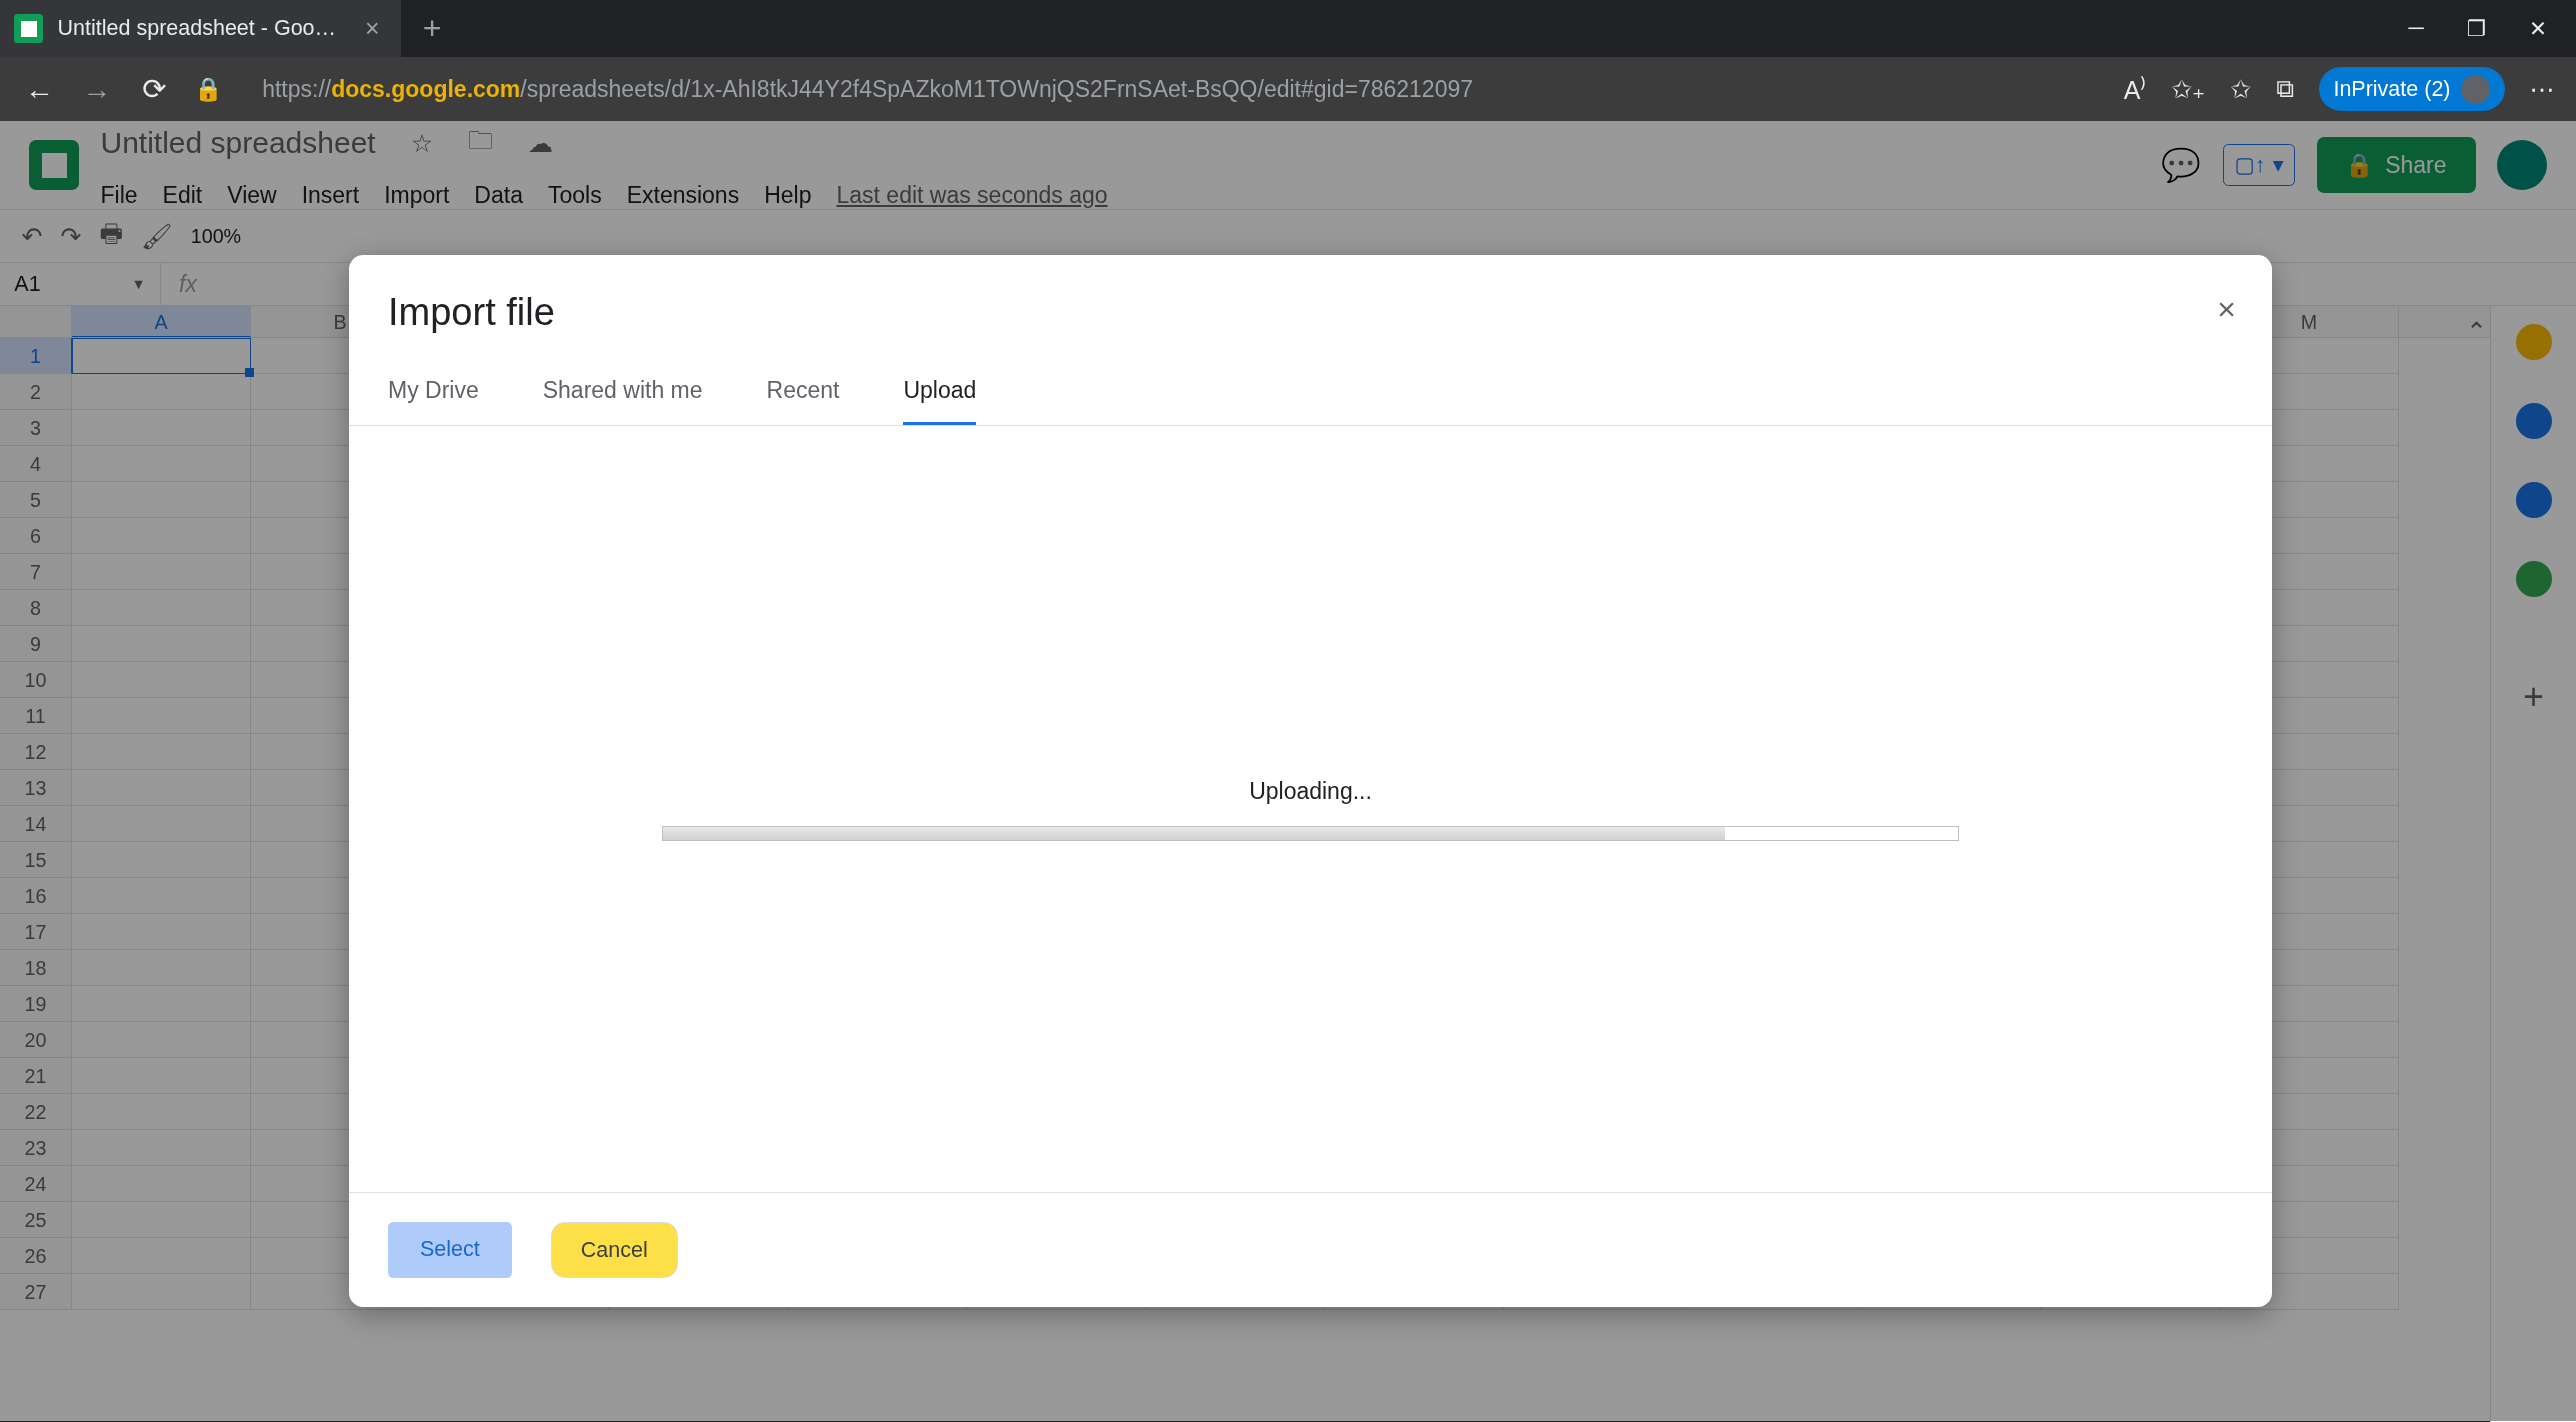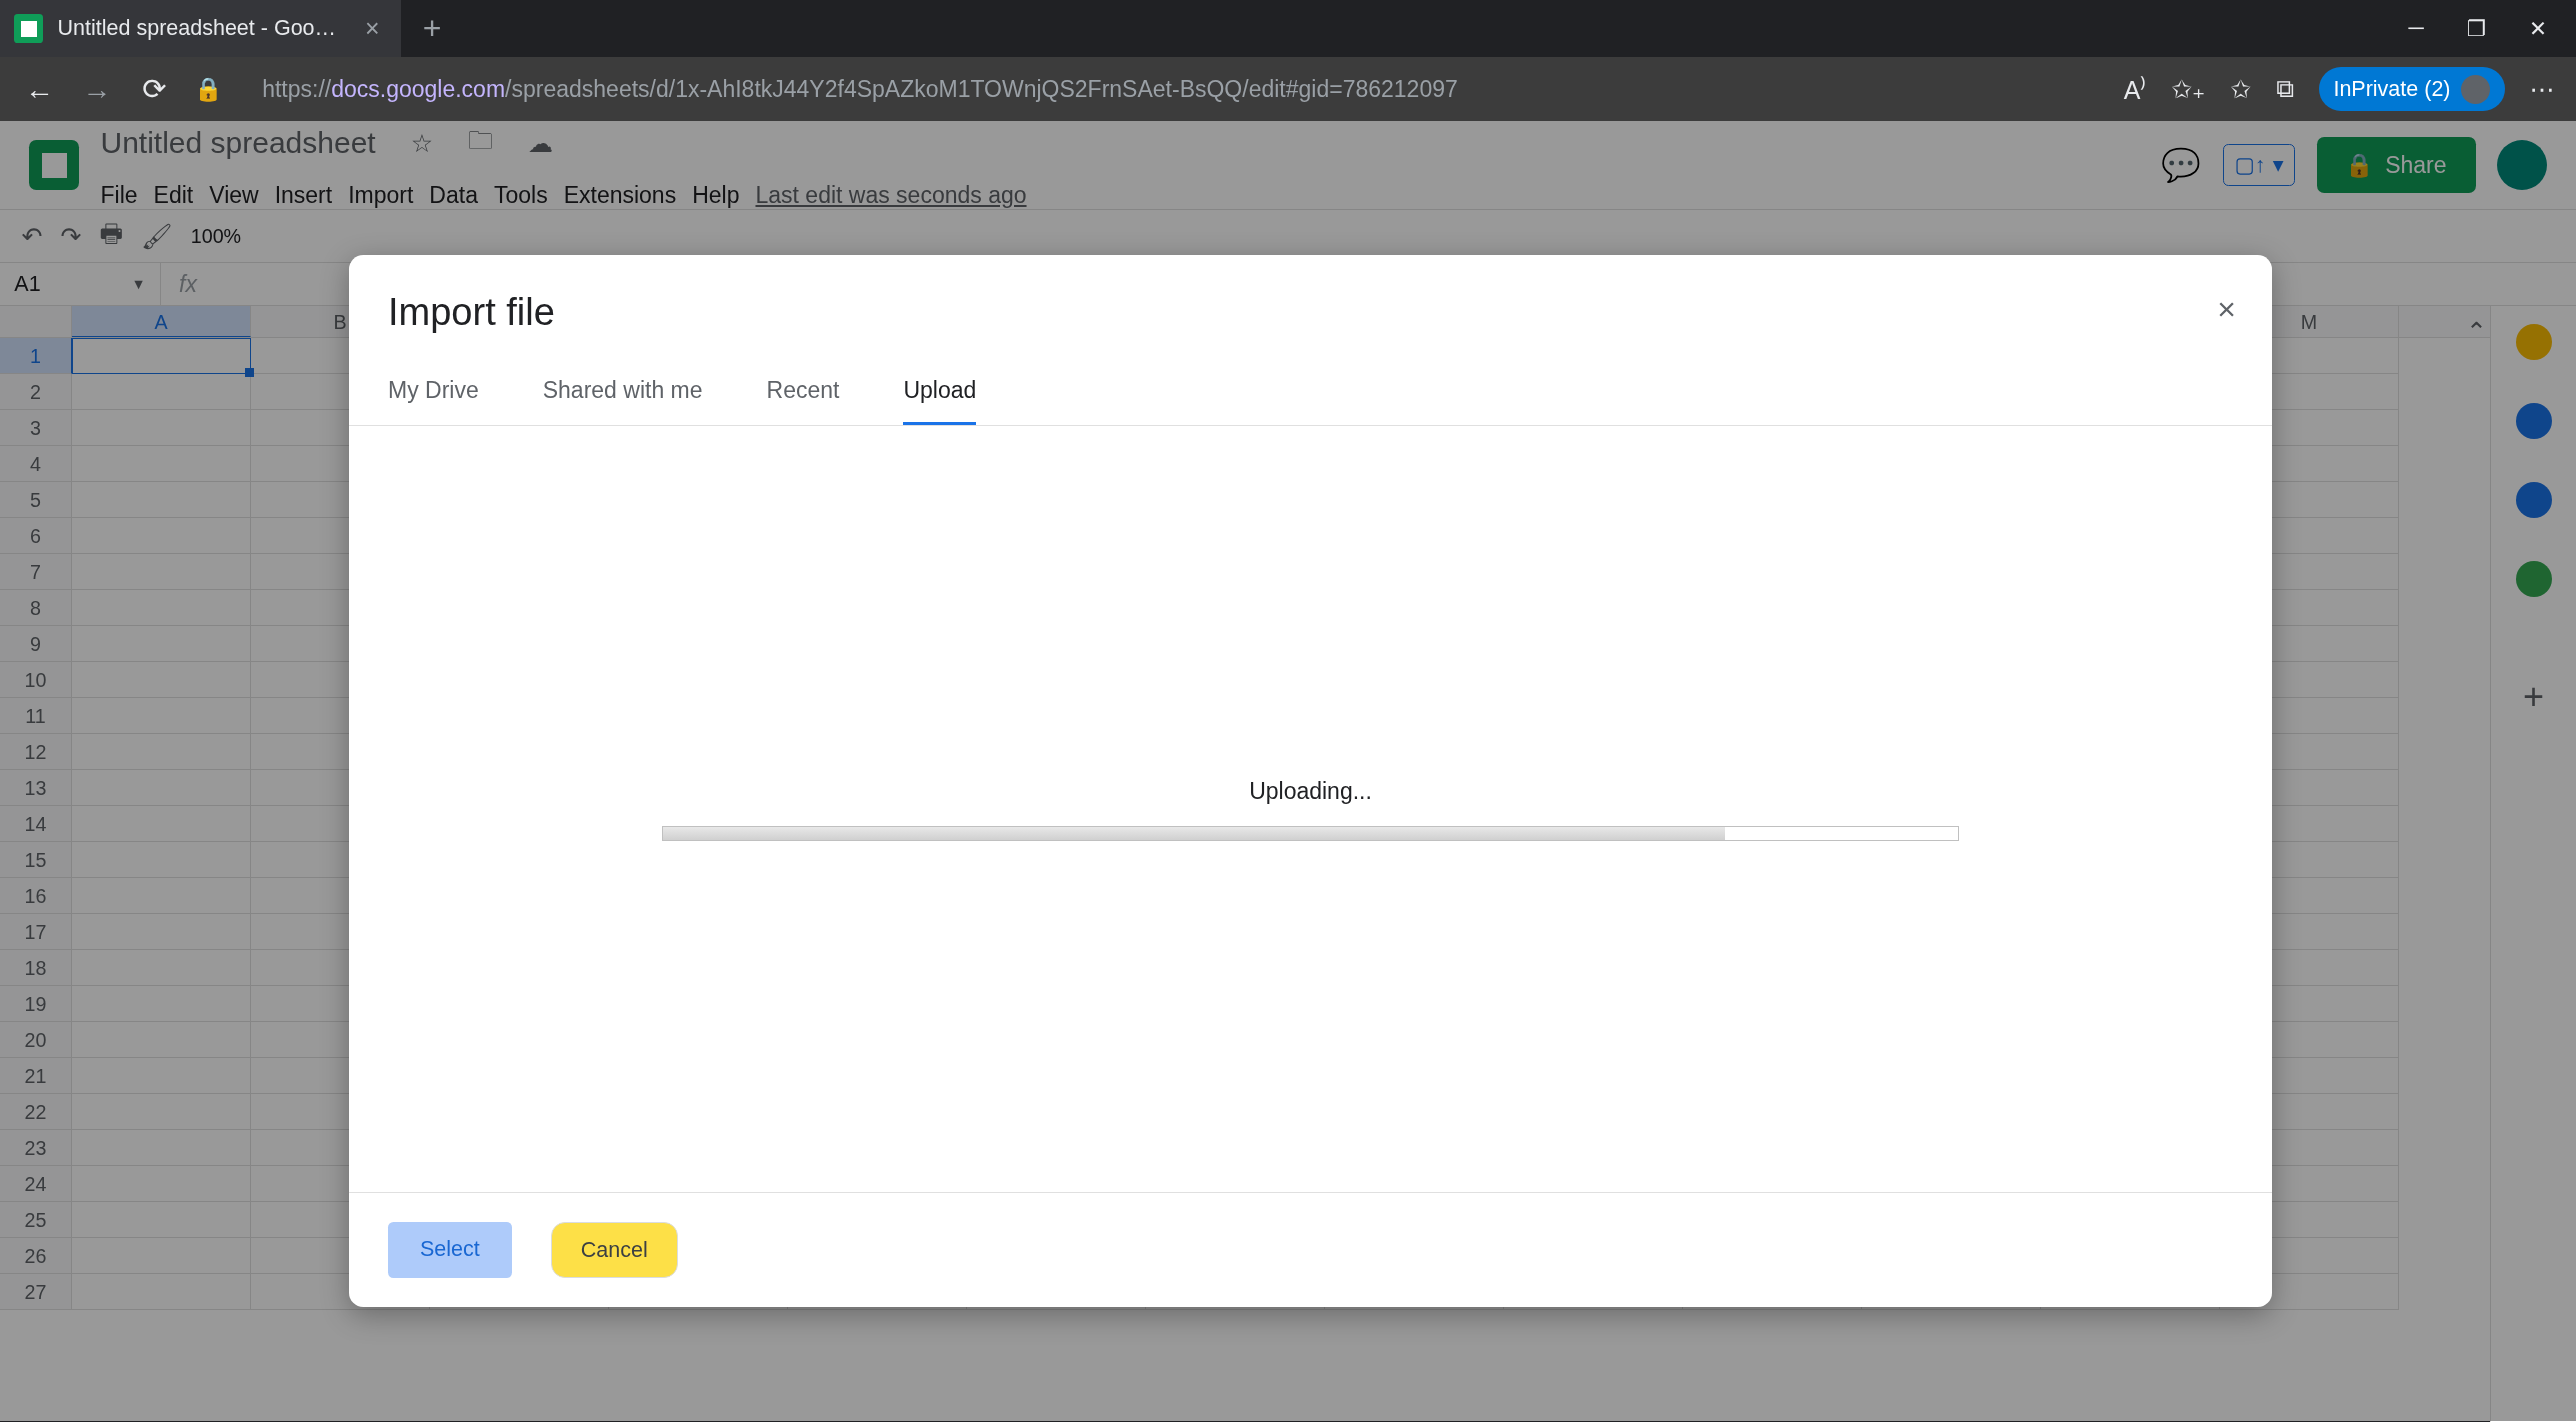--- a/index.html
+++ b/index.html
@@ -15,38 +15,38 @@
 .new-tab { color: #9aa0a6; font-size: 32px; margin-left: 21.5px; cursor: pointer; }
 .window-controls { margin-left: auto; display: flex; gap: 43px; padding-right: 29px; }
 .window-controls span { color: #e8eaed; font-size: 21.5px; cursor: pointer; }
 
 .addressbar { height: 64px; background: #3c3c3c; display: flex; align-items: center; padding: 0 21.5px; gap: 21.5px; }
 .nav-btn { color: #9aa0a6; font-size: 29px; cursor: pointer; width: 36px; text-align: center; }
 .nav-btn.active { color: #e8eaed; }
 .url-box { flex: 1; display: flex; align-items: center; background: transparent; }
 .lock-icon { color: #9aa0a6; font-size: 23px; margin-right: 18px; }
 .url-text { color: #9aa0a6; font-size: 23px; }
-.url-text .domain { color: #c4b5fd; }
+.url-text .domain { color: #eab308; font-weight: bold; }
 .addr-right { display: flex; align-items: center; gap: 25px; }
 .addr-icon { color: #e8eaed; font-size: 25px; cursor: pointer; }
 .inprivate { background: #0078d4; color: white; padding: 7.2px 14.3px; border-radius: 29px; font-size: 21.5px; display: flex; align-items: center; gap: 10.7px; }
 .inprivate .avatar-small { width: 29px; height: 29px; border-radius: 50%; background: #5f6368; }
 
 
 .sheets-app { background: white; height: calc(100% - 122px); position: relative; }
 .overlay { position: absolute; inset: 0; background: rgba(0,0,0,0.4); z-index: 5; }
 
 .sheets-header { height: 88px; display: flex; align-items: center; padding: 0 29px; position: relative; z-index: 1; }
 .sheets-logo { width: 50px; height: 50px; background: #0f9d58; border-radius: 7.2px; margin-right: 21.5px; display: flex; align-items: center; justify-content: center; }
 .sheets-logo::before { content: ""; width: 25px; height: 25px; background: white; }
 .doc-title-area { display: flex; flex-direction: column; }
 .doc-title-row { display: flex; align-items: center; gap: 35px; }
 .doc-title { font-size: 30px; color: #5f6368; }
 .title-icon { color: #5f6368; font-size: 25px; cursor: pointer; }
-.menubar { display: flex; gap: 16px; margin-top: 17px; }
+.menubar { display: flex; gap: 25px; margin-top: 17px; }
 .menu-item { font-size: 23px; color: #202124; cursor: pointer; }
 .last-edit { font-size: 23px; color: #5f6368; text-decoration: underline; cursor: pointer; }
 .header-right { margin-left: auto; display: flex; align-items: center; gap: 21.5px; }
 .hdr-icon { font-size: 32px; color: #5f6368; cursor: pointer; }
 .present-btn { border: 1.8px solid #1a73e8; border-radius: 5.4px; padding: 7.2px 10.7px; color: #1a73e8; display: flex; align-items: center; gap: 7.2px; font-size: 21.5px; }
 .share-btn { background: #0f9d58; color: white; padding: 14.3px 29px; border-radius: 7.2px; font-size: 23px; display: flex; align-items: center; gap: 10.7px; }
 .avatar { width: 50px; height: 50px; border-radius: 50%; background: #00897b; }
 
 .toolbar { height: 54px; border-top: 0.9px solid #e0e0e0; border-bottom: 0.9px solid #e0e0e0; display: flex; align-items: center; padding: 0 21.5px; gap: 18px; position: relative; z-index: 1; }
 .tb-icon { color: #5f6368; font-size: 25px; cursor: pointer; }

